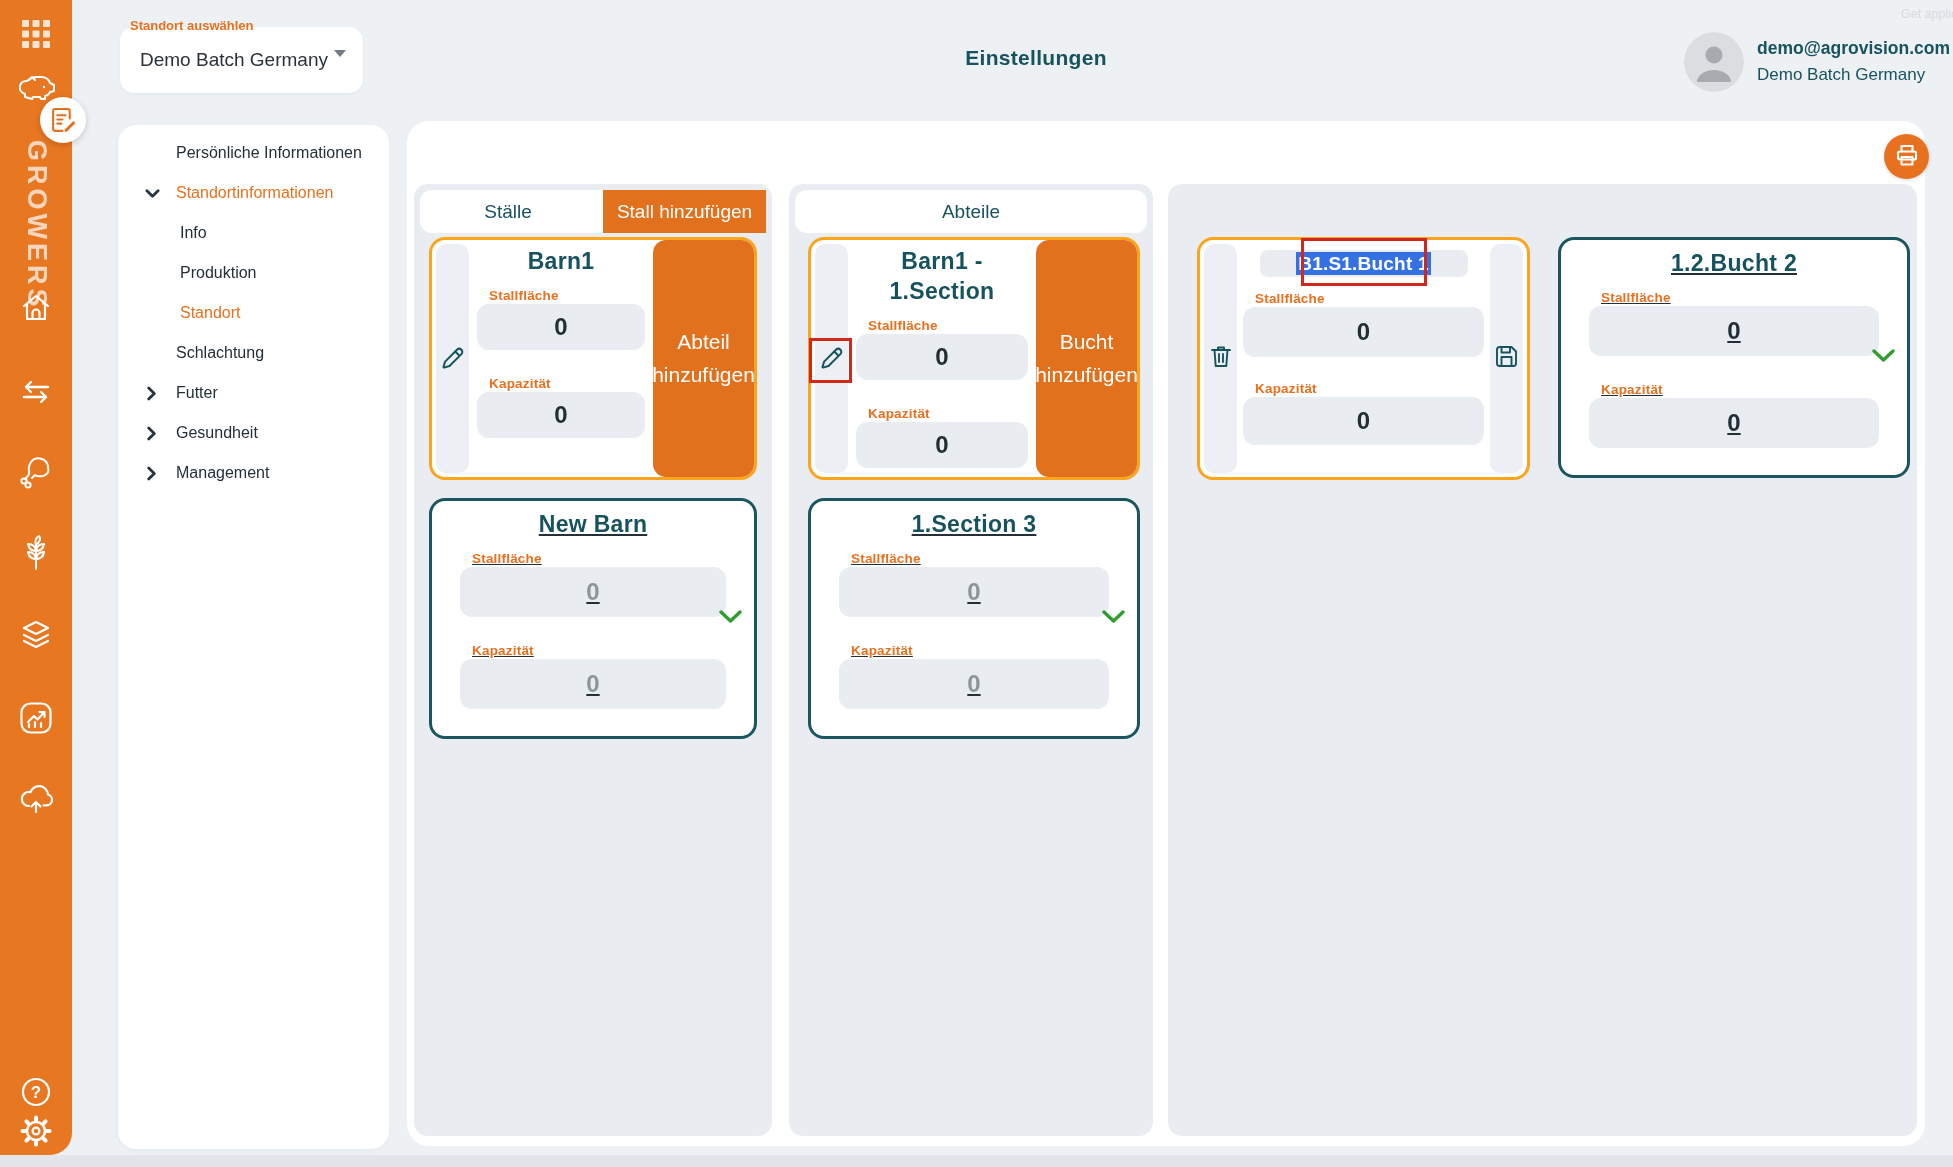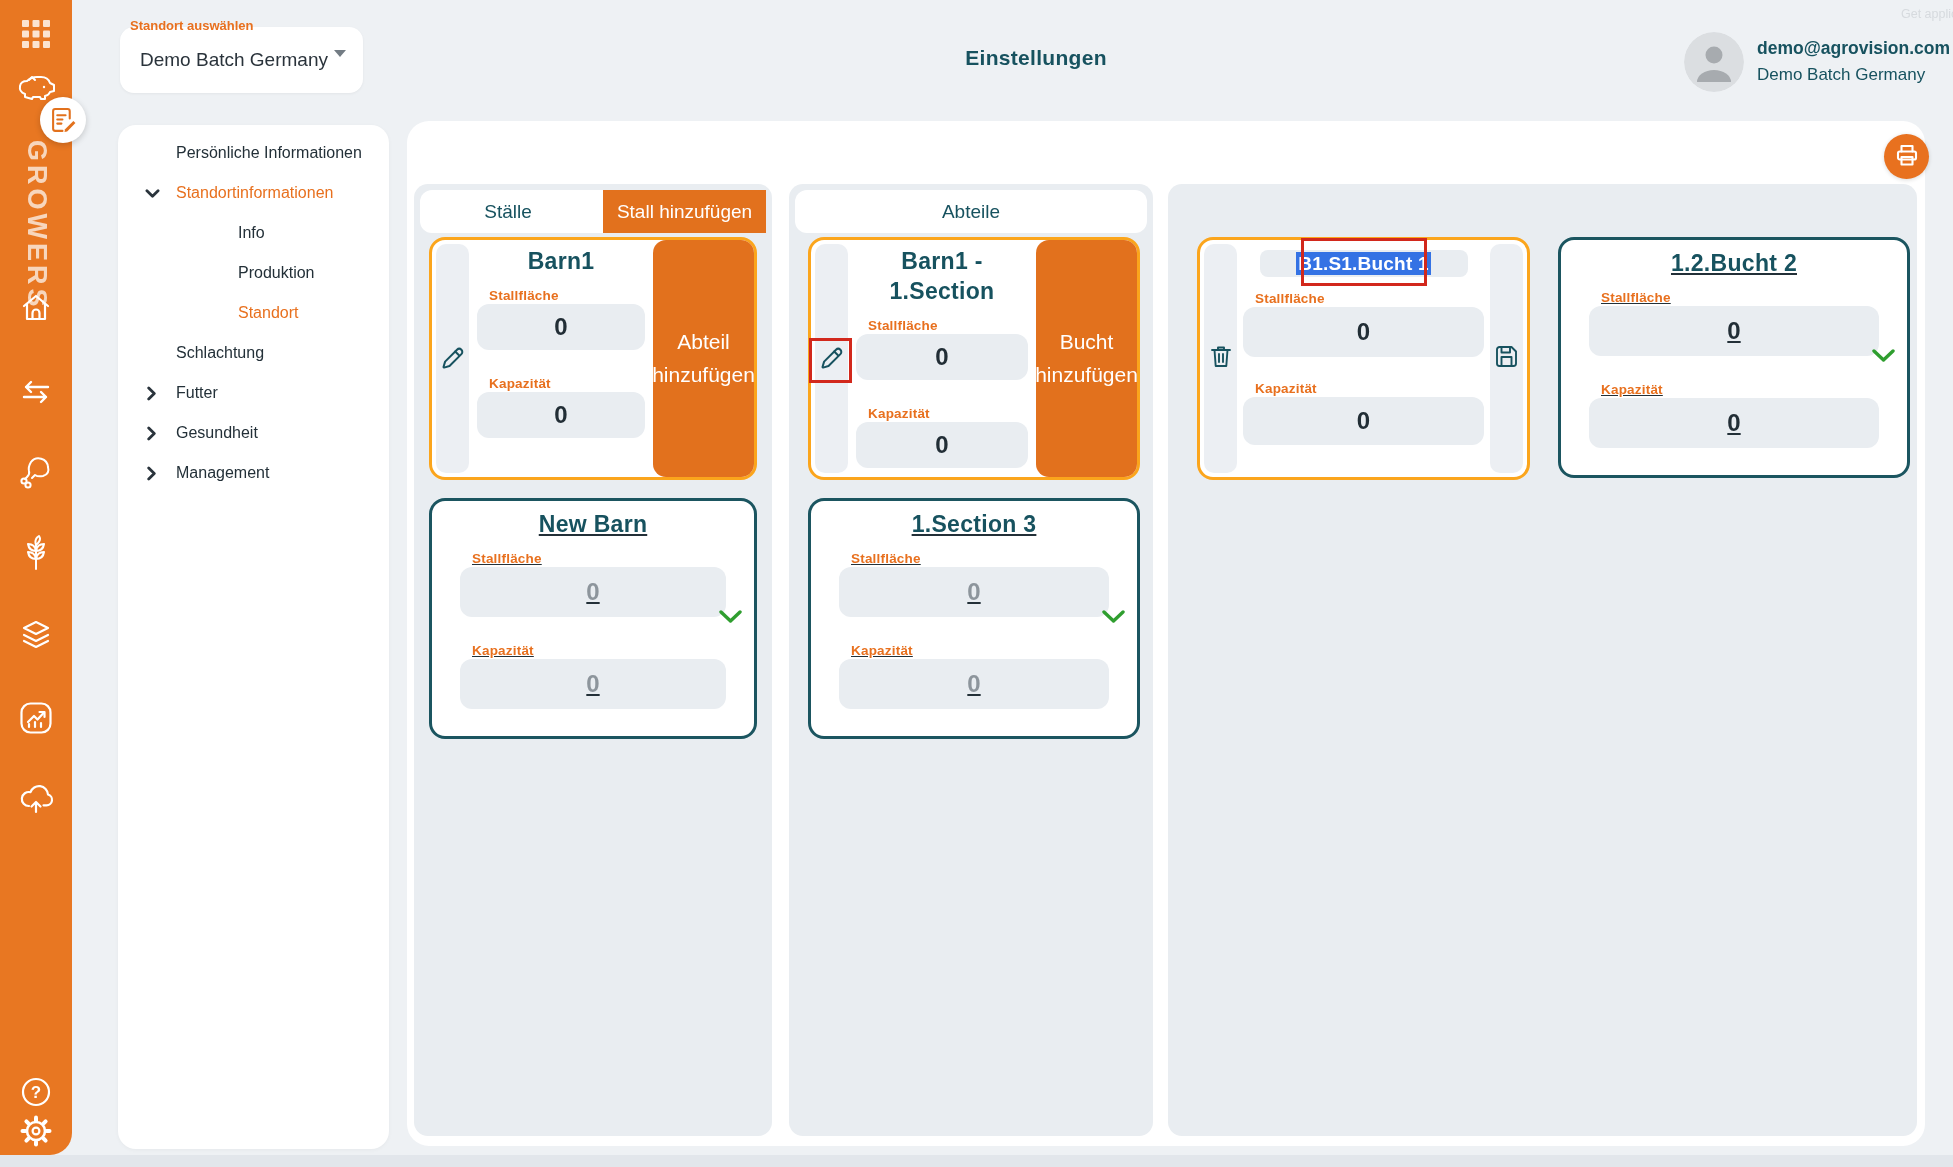--- a/index.html
+++ b/index.html
@@ -46,21 +46,21 @@
   .user-email { position:absolute; left:1757px; top:38px; font-size:17.5px; font-weight:700; color:#17525f; }
   .user-org   { position:absolute; left:1757px; top:65px; font-size:17px; color:#17525f; }
 
   
   .nav-panel { position:absolute; left:118px; top:125px; width:271px; height:1024px;
     background:#fff; border-radius:18px; box-shadow:0 1px 4px rgba(0,0,0,.04); padding-top:8px; }
   .nav-item { height:40px; position:relative; display:flex; align-items:center;
     font-size:16px; color:#233038; cursor:default; }
   .nav-item .chev { position:absolute; left:27px; top:13px; }
   .nav-item .lbl { margin-left:58px; white-space:nowrap; }
-  .nav-item.sub .lbl { margin-left:120px; }
+  .nav-item.sub .lbl { margin-left:62px; }
   .nav-item.accent { color:#e8701e; }
 
   
   .main-panel { position:absolute; left:407px; top:121px; width:1518px; height:1025px;
     background:#fff; border-radius:22px; }
   .print-btn { position:absolute; left:1884px; top:134px; width:45px; height:45px;
     border-radius:50%; background:#e8711f; display:flex; align-items:center; justify-content:center; z-index:4;
     box-shadow:0 1px 4px rgba(0,0,0,.15); }
 
   .col { position:absolute; top:63px; height:952px; background:#e9edf1; border-radius:14px; }

